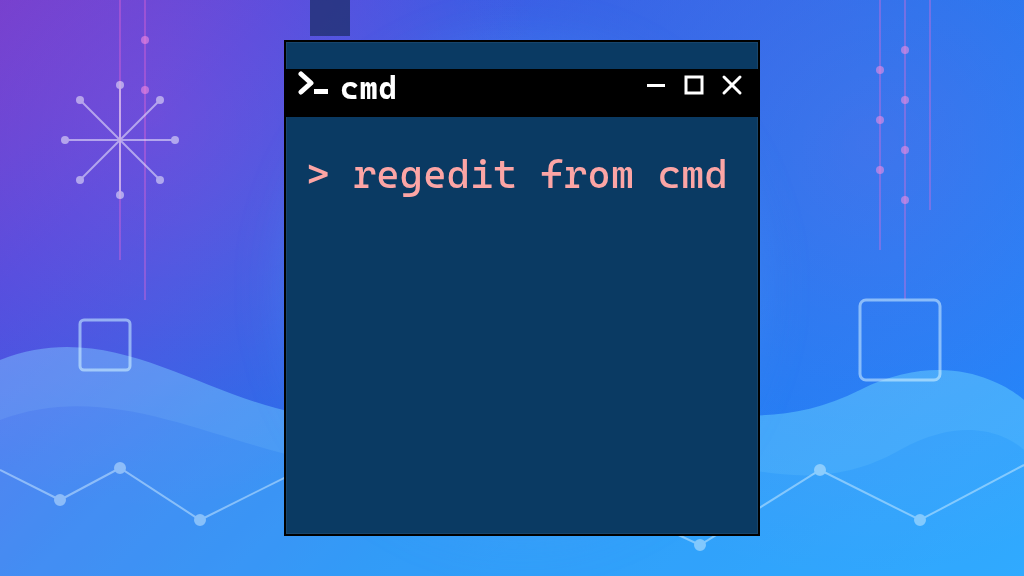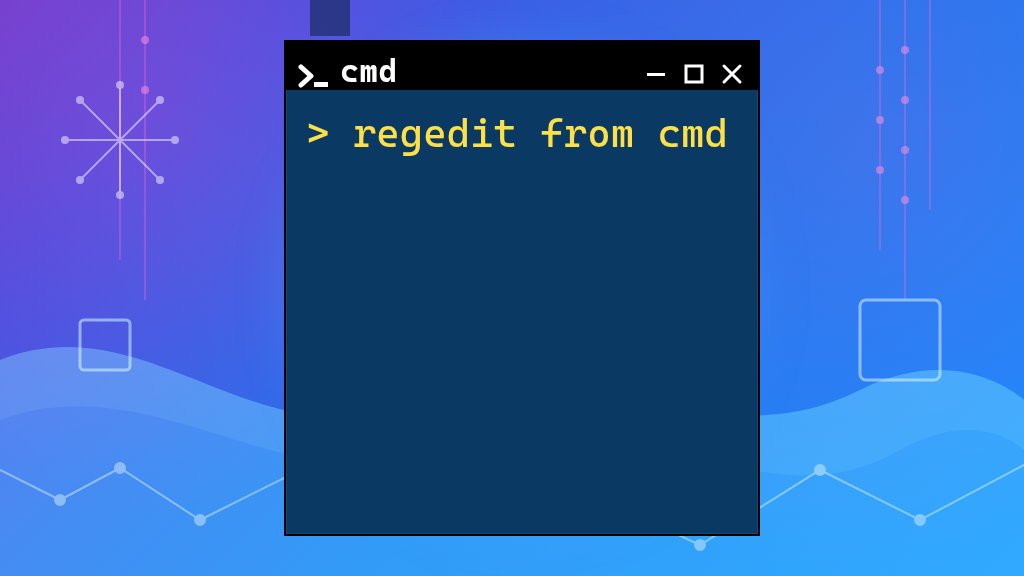--- a/index.html
+++ b/index.html
@@ -51,24 +51,25 @@
     color: #eef1f4;
     box-shadow: 0 0 0 1px rgba(255,255,255,0.06) inset;
     display: flex;
     flex-direction: column;
   }
 
   .titlebar {
     height: 48px;
     background: #000;
     display: flex;
-    align-items: flex-end;
+    align-items: flex-start;
     padding: 0 10px 0 12px;
     gap: 10px;
     user-select: none;
+    margin-top: 27px;
   }
 
   .titlebar .icon {
     display: flex;
     align-items: center;
     color: #fff;
   }
 
   .titlebar .title {
     flex: 1;
@@ -90,25 +91,25 @@
     height: 32px;
     display: flex;
     align-items: center;
     justify-content: center;
     color: #fff;
     cursor: default;
   }
 
   .terminal-body {
     flex: 1;
-    padding: 18px 20px;
+    padding: 32px 20px;
     font-family: "Cascadia Mono", "Consolas", "Menlo", "Courier New", monospace;
     font-size: 40px;
     line-height: 1.25;
-    color: #fde047;
+    color: #fca5a5;
     white-space: pre-wrap;
     word-break: break-word;
     cursor: text;
   }
 
   .prompt-sym { display: inline; }
   .cmd-text  { display: inline; }
 
 </style>
 </head>

